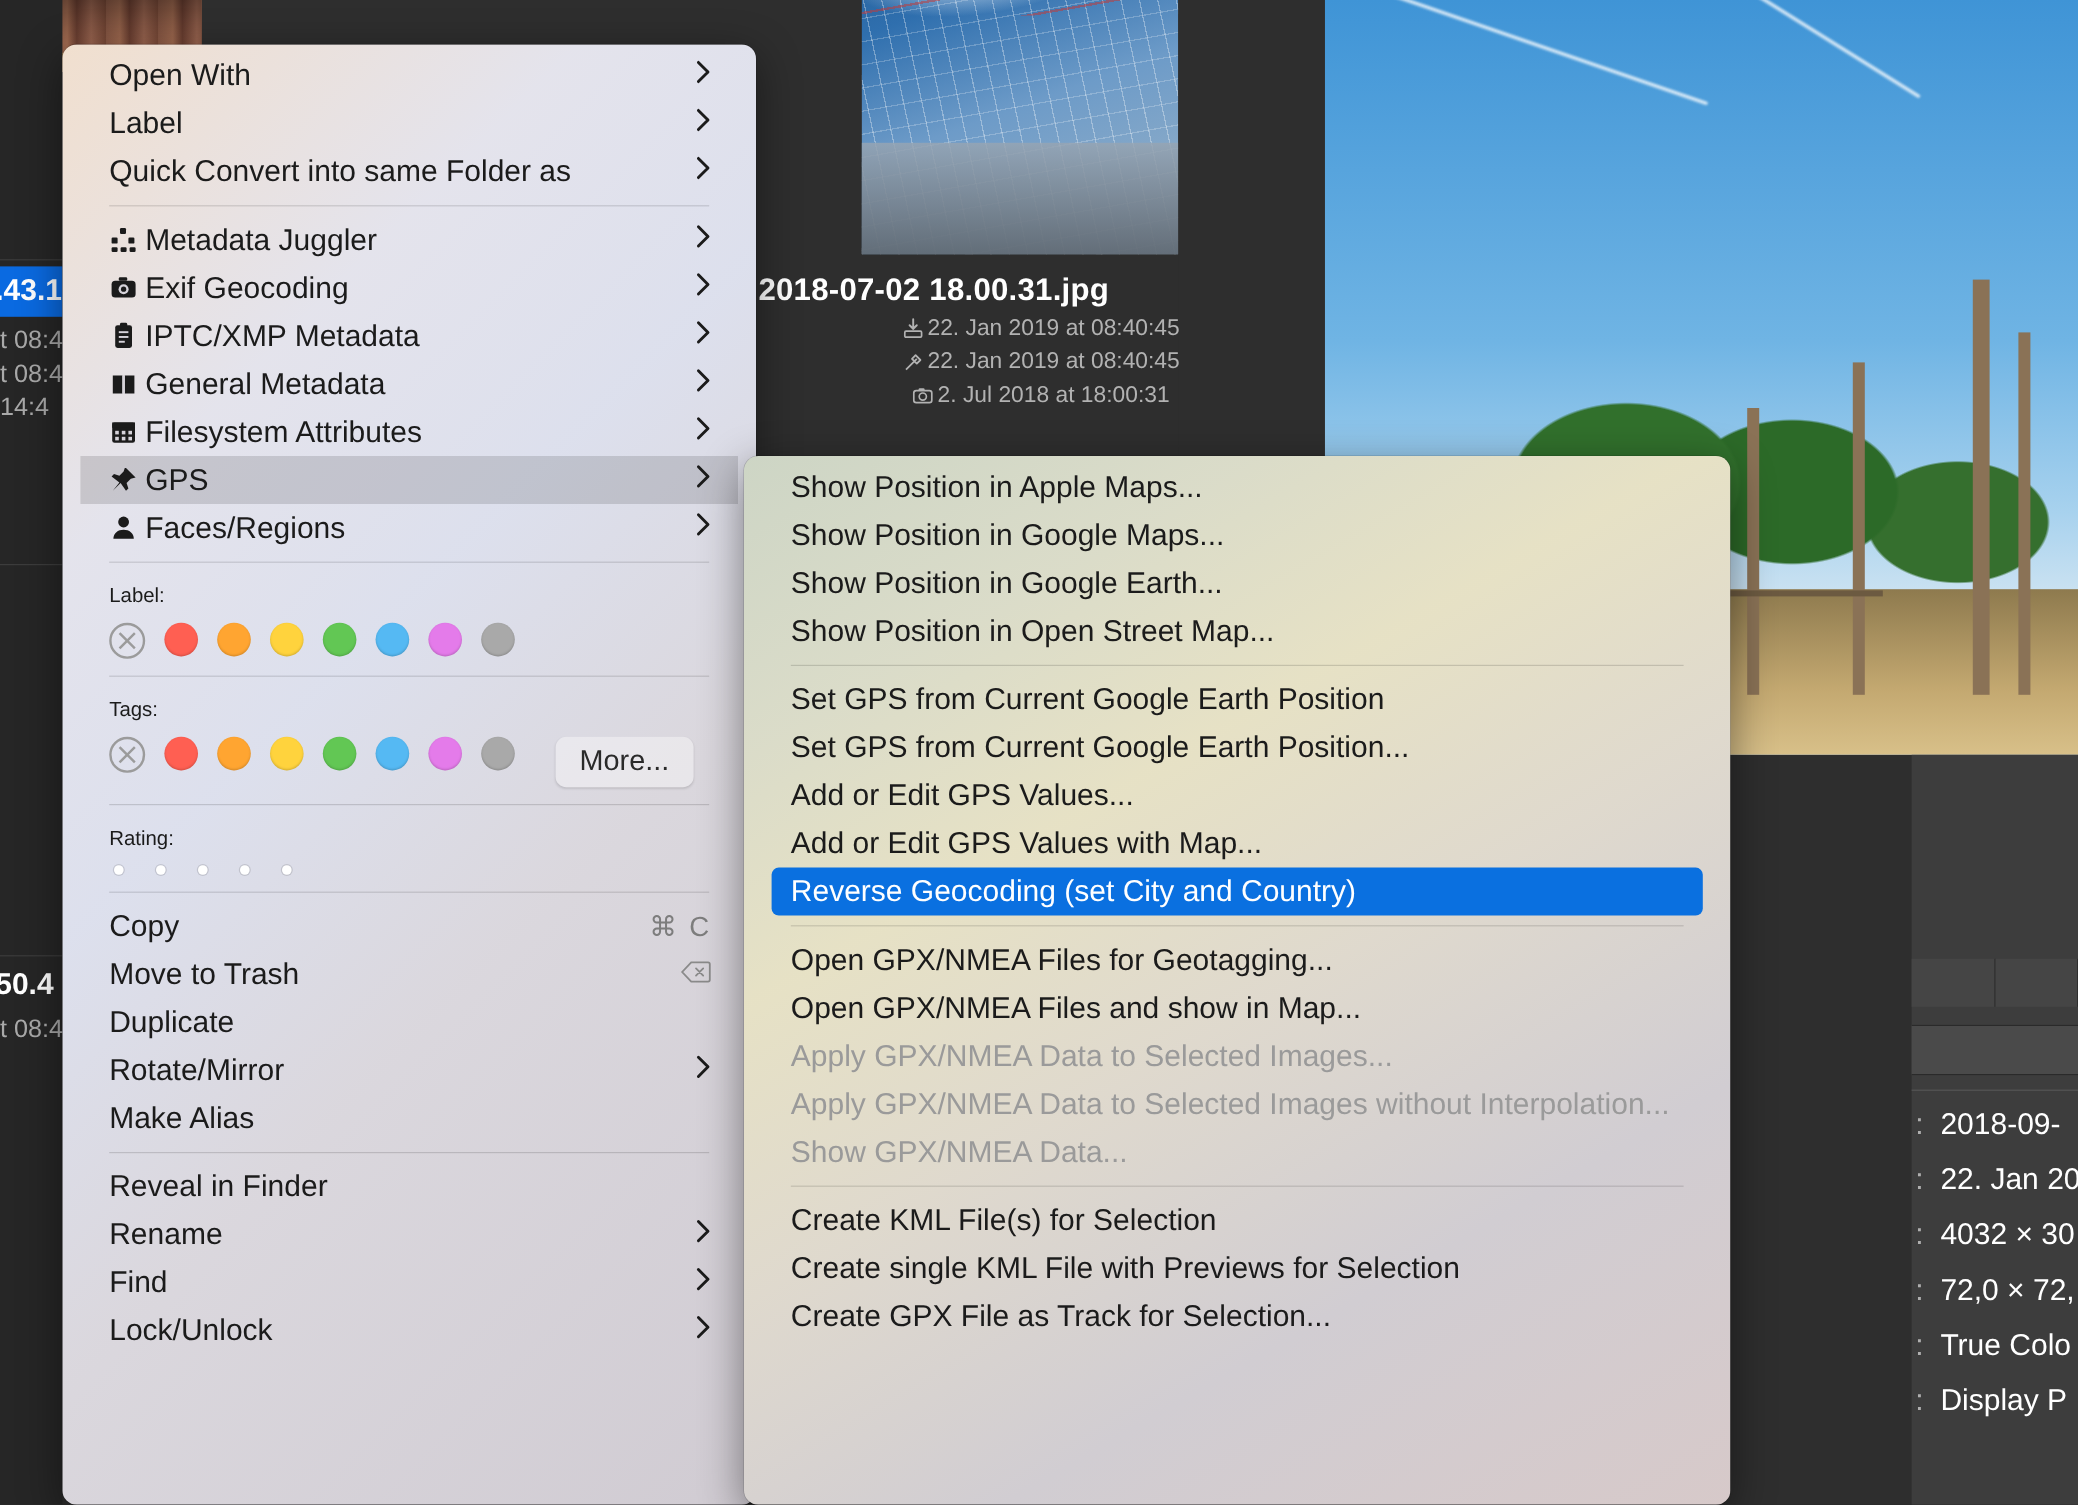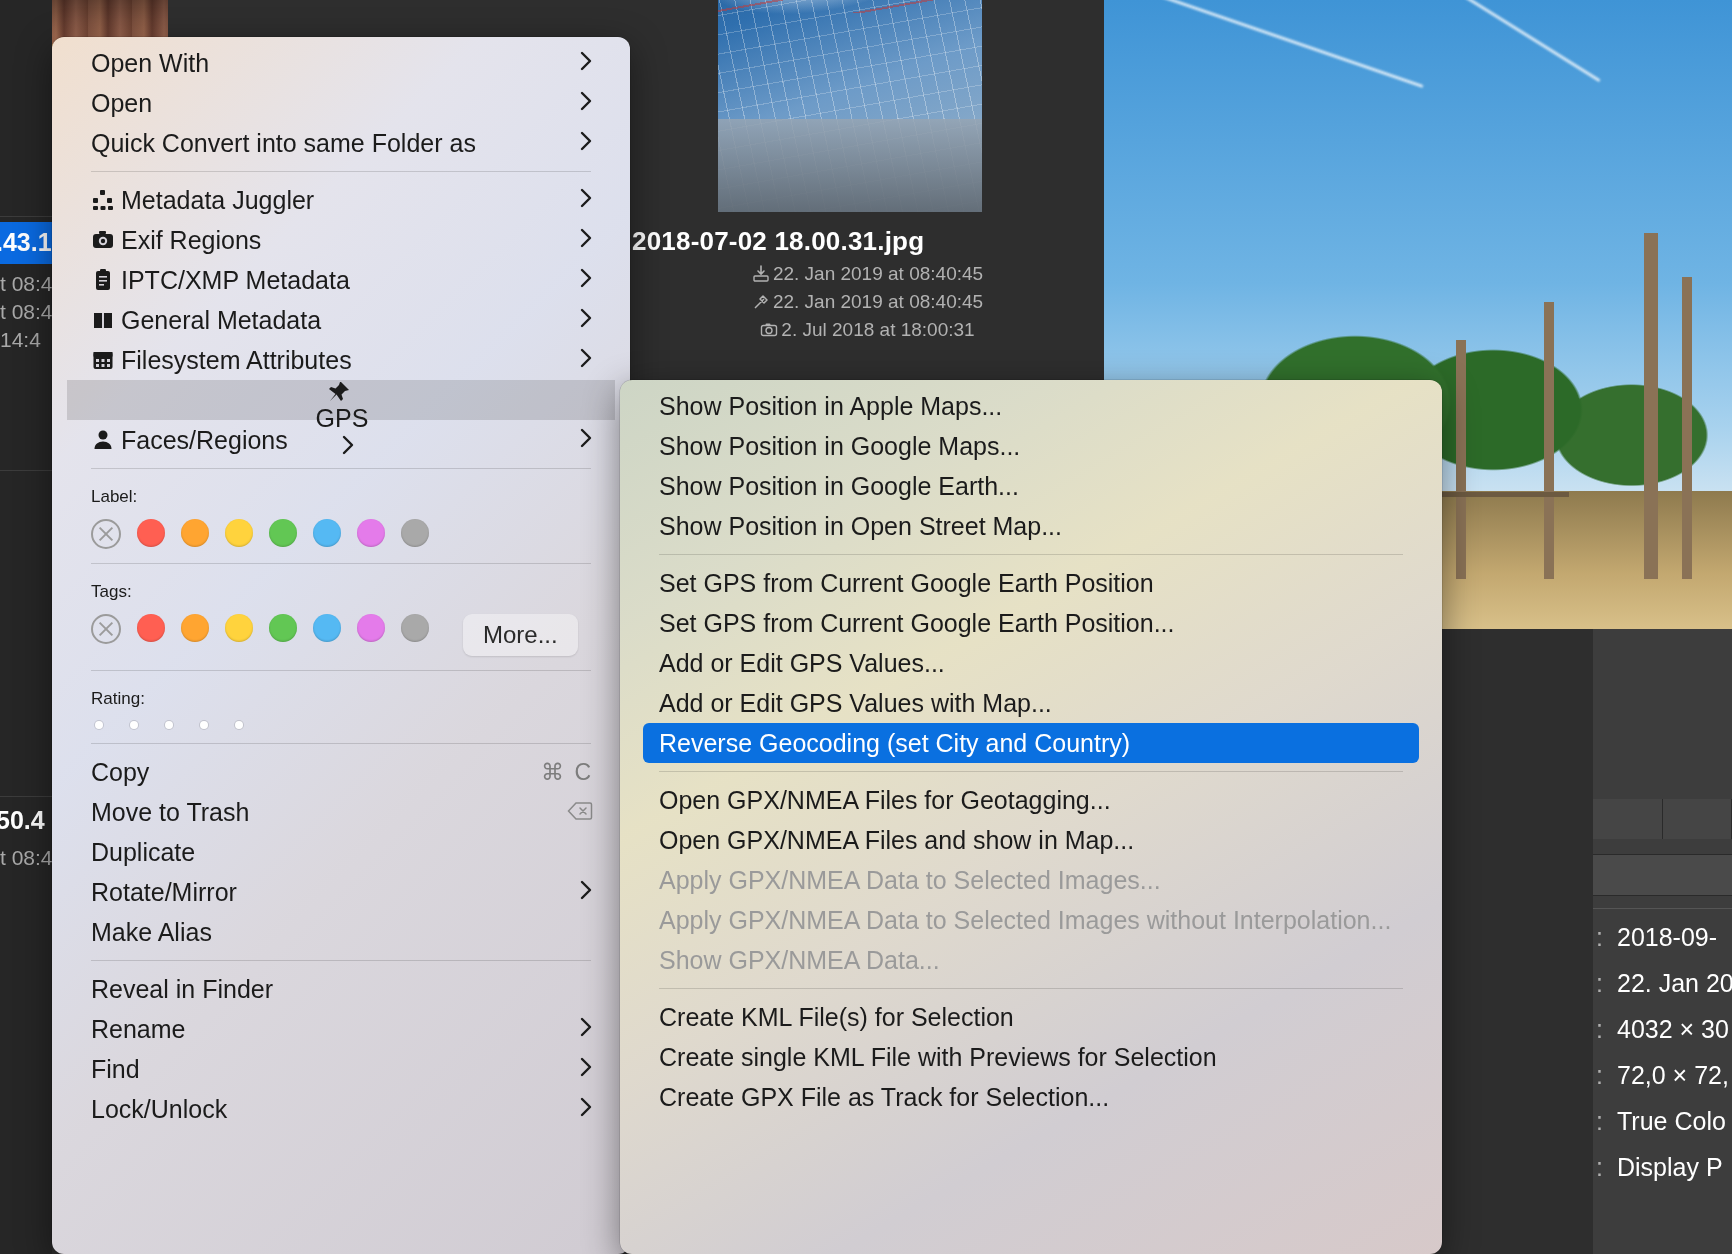--- a/index.html
+++ b/index.html
@@ -167,21 +167,21 @@
     display: flex; align-items: center;
     height: 40px;
     padding: 0 22px 0 24px;
     white-space: nowrap;
     cursor: default;
   }
   .mi .icon { width: 30px; flex:0 0 auto; display:flex; align-items:center; justify-content:flex-start; }
   .mi .label { flex: 1 1 auto; }
   .mi .chev { flex:0 0 auto; margin-left: 12px; }
   .mi .kbd { flex:0 0 auto; color:#7d7d7d; font-size:23px; letter-spacing:2px; }
-  .mi.hl { background: rgba(0,0,0,.13); flex-direction: column; }
+  .mi.hl { background: rgba(0,0,0,.13); }
   .mi.sel { background: #0a70e0; color:#fff; border-radius: 6px; margin: 0 8px; padding-left:16px; }
   .mi.dis { color: #9a9a9a; align-items: center; }
   .mi.noicon { padding-left: 24px; }
 
   .msep { height: 1px; background: rgba(0,0,0,.14); margin: 8px 24px; }
 
   
   .blk { padding: 10px 24px 6px 24px; }
   .blk .ttl { font-size: 17px; margin-bottom: 12px; }
   .swatches { display:flex; align-items:flex-start; gap: 16px; }
@@ -317,21 +317,21 @@
 
     <div class="mi noicon">
       <span class="label">Open With</span>
       <span class="chev">
         <svg width="14" height="22" viewBox="0 0 14 22">
             <path d="M3 3l8 8-8 8" stroke="#1b1b1b" stroke-width="2.4" fill="none" stroke-linecap="round" stroke-linejoin="round"></path>
           </svg>
       </span>
     </div>
     <div class="mi noicon">
-      <span class="label">Open</span>
+      <span class="label">Label</span>
       <span class="chev">
         <svg width="14" height="22" viewBox="0 0 14 22">
             <path d="M3 3l8 8-8 8" stroke="#1b1b1b" stroke-width="2.4" fill="none" stroke-linecap="round" stroke-linejoin="round"></path>
           </svg>
       </span>
     </div>
     <div class="mi noicon">
       <span class="label">Quick Convert into same Folder as</span>
       <span class="chev">
         <svg width="14" height="22" viewBox="0 0 14 22">
@@ -363,21 +363,21 @@
 
     <div class="mi">
       <span class="icon">
         <svg width="24" height="24" viewBox="0 0 24 24" fill="#1b1b1b">
           <rect x="2" y="6" width="20" height="14" rx="3"></rect>
             <rect x="8" y="3" width="7" height="3" rx="1"></rect>
           <circle cx="12" cy="13" r="4.2" fill="#d6d3da"></circle>
             <circle cx="12" cy="13" r="2.2"></circle>
         </svg>
       </span>
-      <span class="label">Exif Regions</span>
+      <span class="label">Exif Geocoding</span>
       <span class="chev">
         <svg width="14" height="22" viewBox="0 0 14 22">
             <path d="M3 3l8 8-8 8" stroke="#1b1b1b" stroke-width="2.4" fill="none" stroke-linecap="round" stroke-linejoin="round"></path>
           </svg>
       </span>
     </div>
 
     <div class="mi">
       <span class="icon">
         <svg width="24" height="24" viewBox="0 0 24 24" fill="#1b1b1b">

